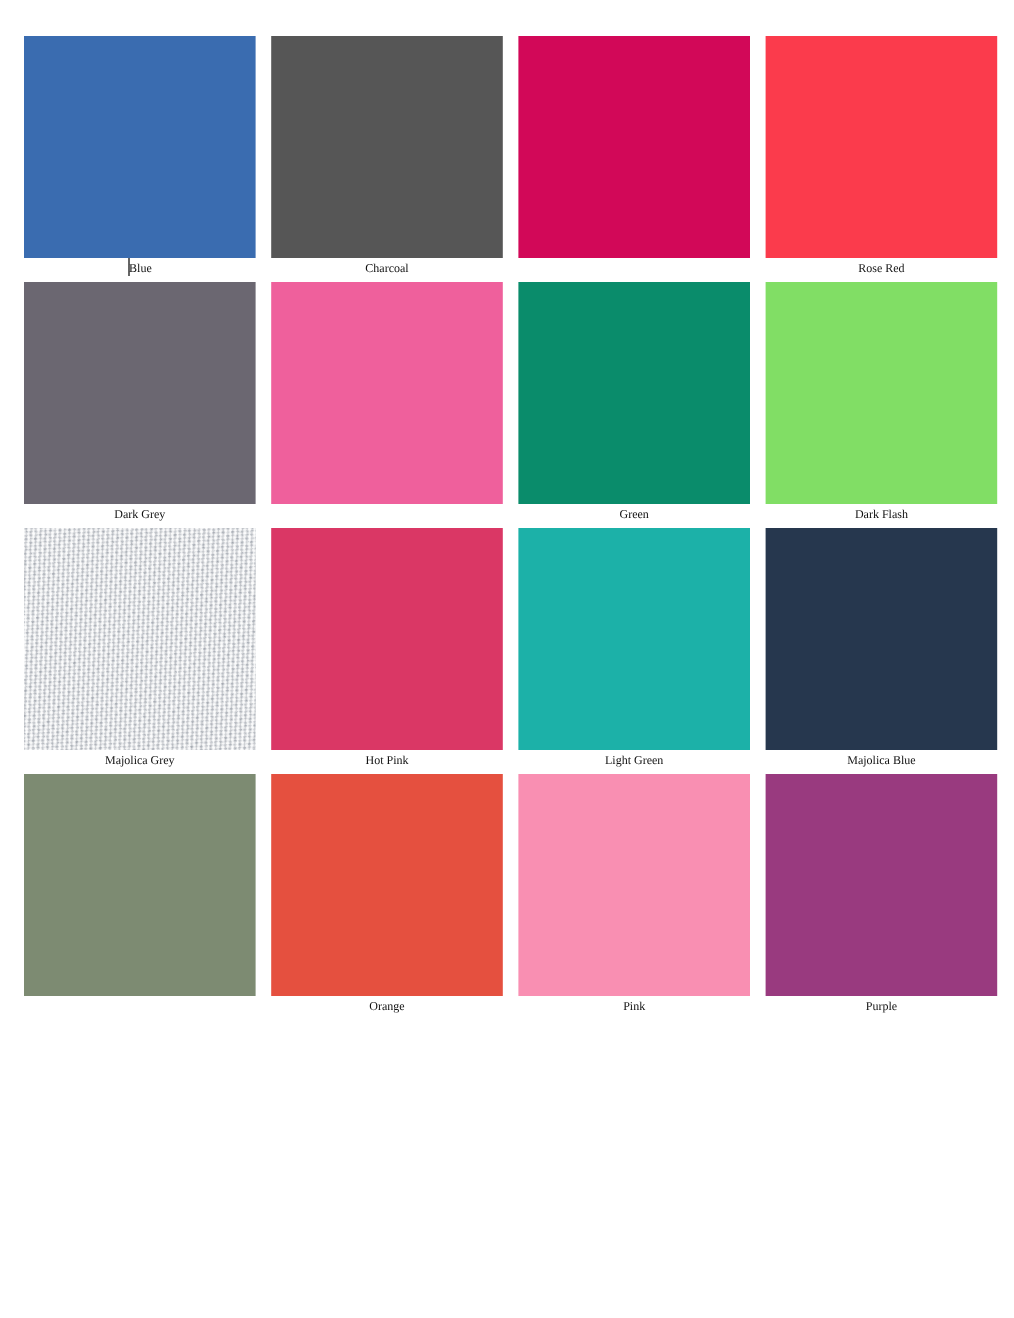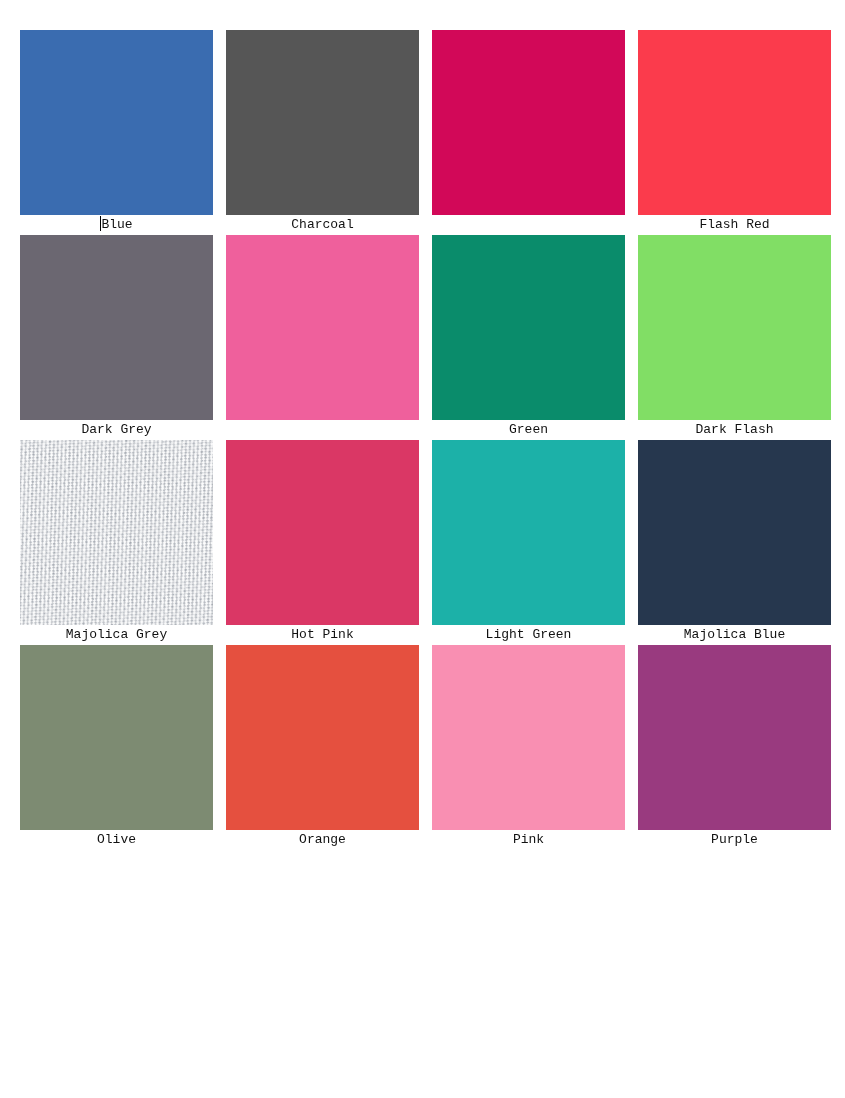--- a/index.html
+++ b/index.html
@@ -45,23 +45,23 @@
     height: 185px;
     display: block;
     position: relative;
   }
 
   .swatch-label {
     width: 193px;
     height: 20px;
     line-height: 20px;
     text-align: center;
-    font-size: 13px;
+    font-size: 10px;
     color: #111111;
-    font-family: Liberation Mono, monospace;
+    font-family: Liberation Serif, serif;
     white-space: nowrap;
     position: relative;
   }
 
   
   .texture-heather::after {
     content: "";
     position: absolute;
     left: 0; top: 0; right: 0; bottom: 0;
     background-image:
@@ -109,21 +109,21 @@
     </div>
     <div class="swatch-cell">
       <div class="swatch-chip" style="background-color: rgb(86, 86, 86);"></div>
       <div class="swatch-label">Charcoal</div>
     </div>
     <div class="swatch-cell">
       <div class="swatch-chip" style="background-color: rgb(210, 8, 88);"></div>
     </div>
     <div class="swatch-cell">
       <div class="swatch-chip" style="background-color: rgb(251, 59, 76);"></div>
-      <div class="swatch-label">Flash Red</div>
+      <div class="swatch-label">Rose Red</div>
     </div>
     <div class="swatch-cell">
       <div class="swatch-chip" style="background-color: rgb(107, 103, 113);"></div>
       <div class="swatch-label">Dark Grey</div>
     </div>
     <div class="swatch-cell">
       <div class="swatch-chip" style="background-color: rgb(239, 96, 156);"></div>
     </div>
     <div class="swatch-cell">
       <div class="swatch-chip" style="background-color: rgb(10, 140, 107);"></div>
@@ -144,21 +144,20 @@
     <div class="swatch-cell">
       <div class="swatch-chip" style="background-color: rgb(28, 177, 168);"></div>
       <div class="swatch-label">Light Green</div>
     </div>
     <div class="swatch-cell">
       <div class="swatch-chip" style="background-color: rgb(38, 55, 78);"></div>
       <div class="swatch-label">Majolica Blue</div>
     </div>
     <div class="swatch-cell">
       <div class="swatch-chip" style="background-color: rgb(125, 139, 114);"></div>
-      <div class="swatch-label">Olive</div>
     </div>
     <div class="swatch-cell">
       <div class="swatch-chip" style="background-color: rgb(229, 80, 63);"></div>
       <div class="swatch-label">Orange</div>
     </div>
     <div class="swatch-cell">
       <div class="swatch-chip" style="background-color: rgb(249, 143, 178);"></div>
       <div class="swatch-label">Pink</div>
     </div>
     <div class="swatch-cell">

